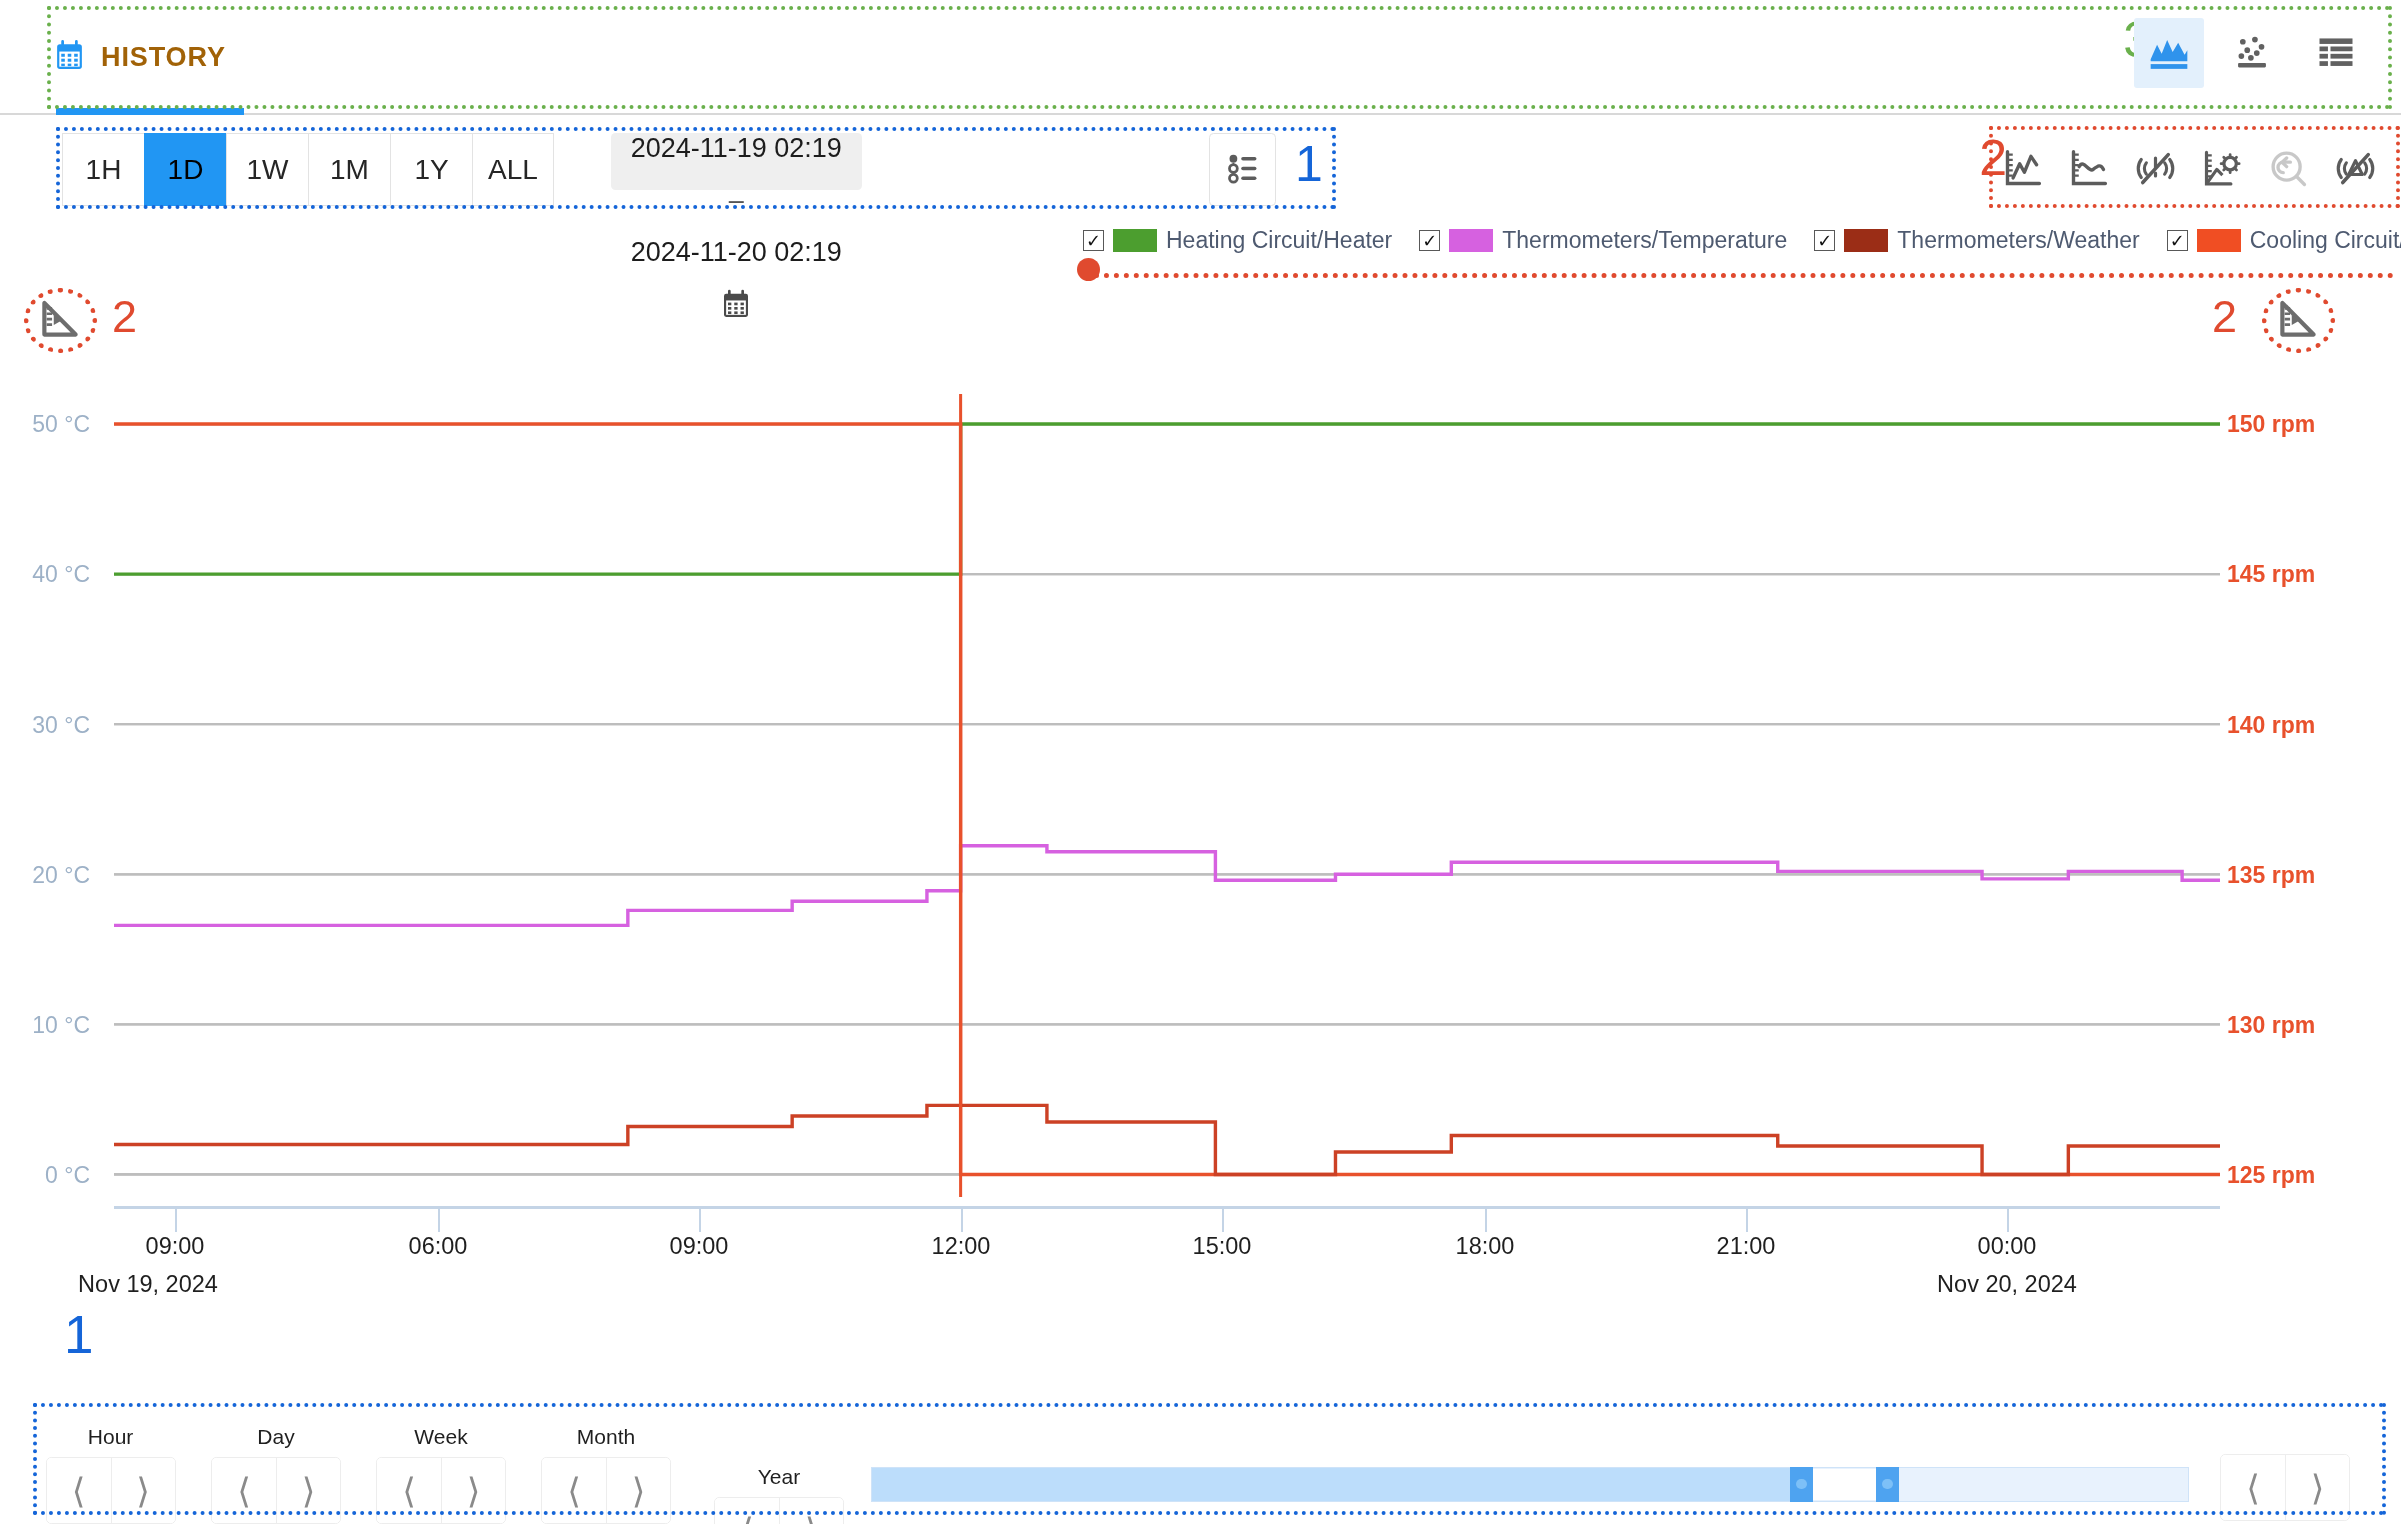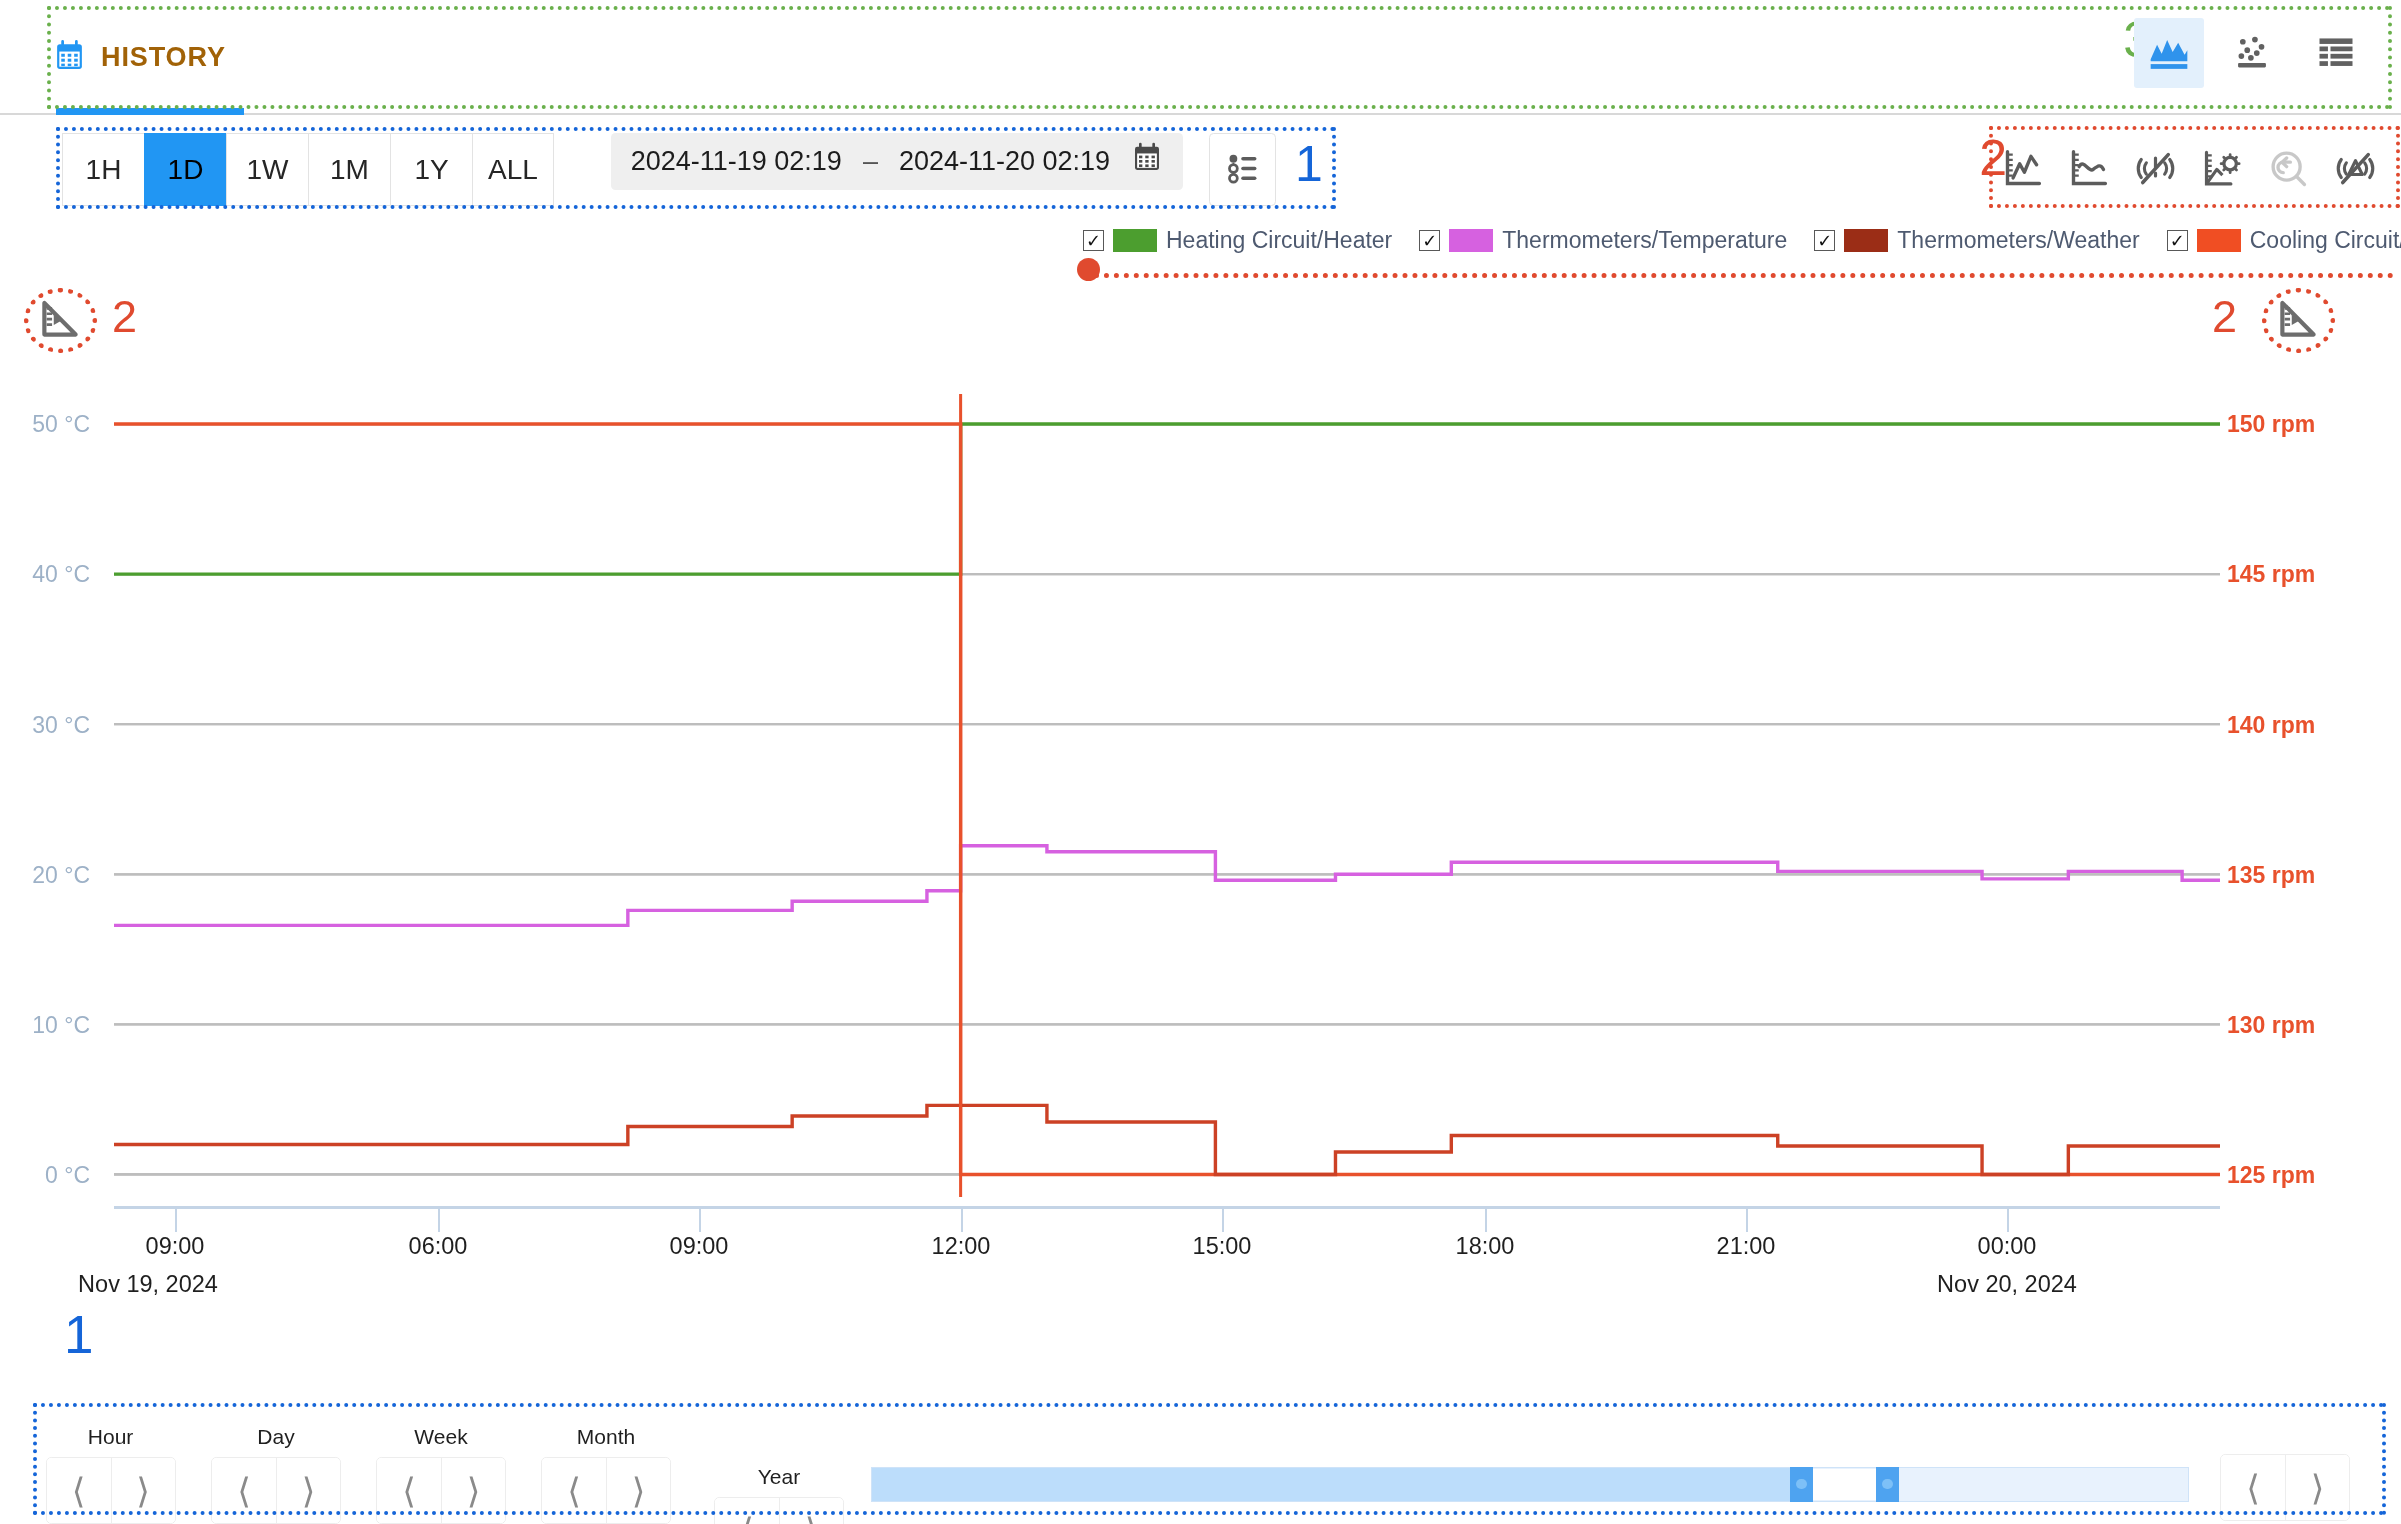--- a/index.html
+++ b/index.html
@@ -43,21 +43,21 @@
     width: 82px; height: 73px; border: 1.5px solid #e3e3e3; border-right: none;
     display: flex; align-items: center; justify-content: center;
     font-size: 28px; color: #262626; cursor: pointer; background: #fff;
   }
   .rangebtn:last-child { border-right: 1.5px solid #e3e3e3; }
   .rangebtn.active { background: #2196f3; color: #000000; border-color: #2196f3; }
 
   .daterange {
     position: absolute; left: 611px; top: 18px; height: 57px;
     background: #efefef; border-radius: 4.5px; display: flex; align-items: center;
-    padding: 0 19.7px; gap: 21px; cursor: pointer;
+    padding: 0 19.7px; gap: 21px; cursor: pointer; flex-direction: column;
   }
   .daterange span { font-size: 27px; color: #1c1c1c; white-space: nowrap; }
   .dash-sep { color: #555 !important; }
 
   .listbtn {
     position: absolute; left: 1209px; top: 18px; width: 67px; height: 73px;
     border: 1.5px solid #e3e3e3; border-radius: 4.5px; background: #fff;
     display: flex; align-items: center; justify-content: center; cursor: pointer;
   }
   .badge1a {

